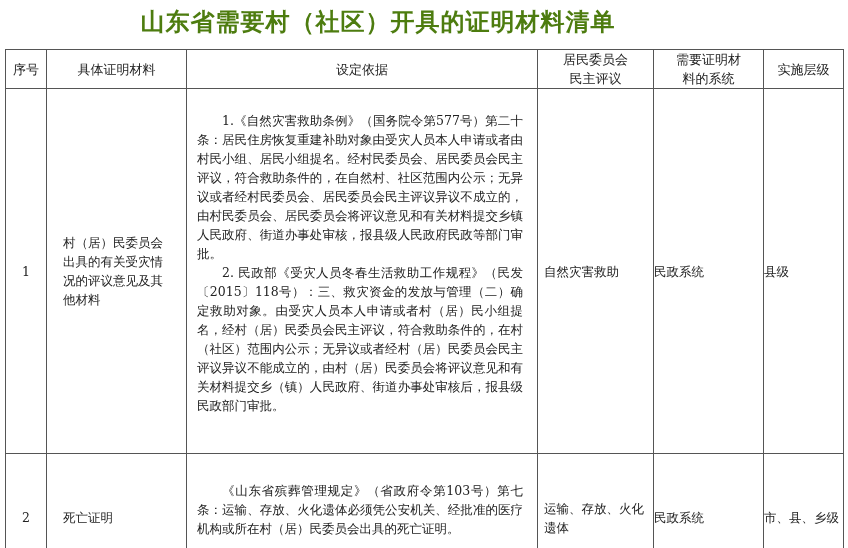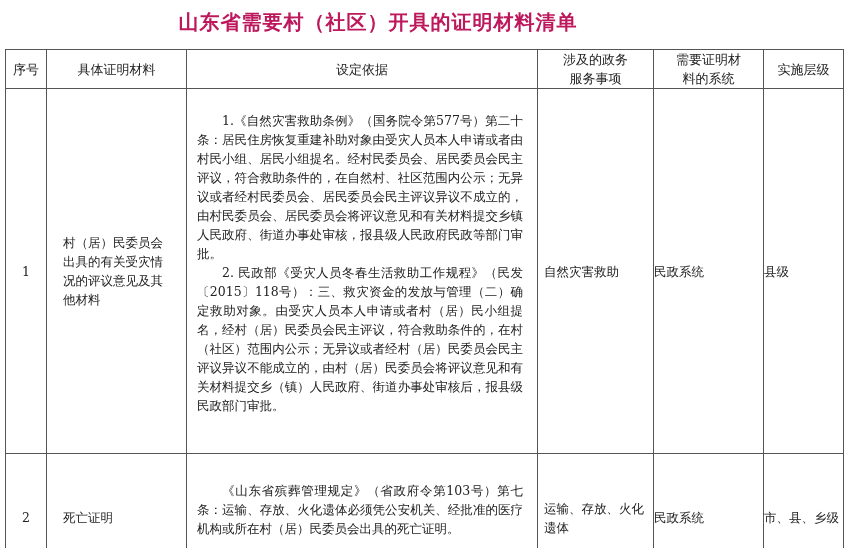--- a/index.html
+++ b/index.html
@@ -1,20 +1,20 @@
 <!DOCTYPE html>
 <html><head>
 <meta charset="utf-8">
 <style>
   html, body { margin: 0; padding: 0; background: #ffffff; }
   body { width: 848px; height: 548px; position: relative; overflow: hidden;
          font-family: "DejaVu Serif", "Liberation Serif", serif; color: #1a1a1a; }
   .title { position: absolute; left: 0; top: 4px; width: 756px; text-align: center;
-           font-size: 20px; font-weight: bold; letter-spacing: 1px; line-height: 36px;
-           font-family: "DejaVu Serif", serif; color: #be185d; }
+           font-size: 24px; font-weight: bold; letter-spacing: 1px; line-height: 36px;
+           font-family: "DejaVu Serif", serif; color: #4d7c0f; }
   table { position: absolute; left: 5px; top: 49px; border-collapse: collapse;
           table-layout: fixed; width: 838px; }
   td, th { border: 1.5px solid #555; padding: 0; vertical-align: middle; }
   th { font-family: "DejaVu Sans", "Liberation Sans", sans-serif; font-weight: normal;
        font-size: 13px; line-height: 19px; text-align: center; height: 34px; color: #222; }
   td { font-size: 12.5px; line-height: 19px; color: #222; }
   .c-idx { text-align: center; }
   .c-mat { padding: 0 16px; }
   .c-basis { padding: 0 14px 16px 10px; text-align: justify; }
   .c-basis p { margin: 0; text-indent: 2em; }
@@ -36,21 +36,21 @@
     <col style="width:351px">
     <col style="width:116px">
     <col style="width:110px">
     <col style="width:80px">
   </colgroup>
   <thead>
     <tr>
       <th>序号</th>
       <th>具体证明材料</th>
       <th>设定依据</th>
-      <th><span style="display:inline-block;width:5.2em;">涉及的政务服务事项</span></th>
+      <th><span style="display:inline-block;width:5.2em;">居民委员会民主评议</span></th>
       <th><span style="display:inline-block;width:5.2em;font-family:Liberation Serif, serif;">需要证明材料的系统</span></th>
       <th>实施层级</th>
     </tr>
   </thead>
   <tbody>
     <tr class="row1">
       <td class="c-idx">1</td>
       <td class="c-mat">村（居）民委员会出具的有关受灾情况的评议意见及其他材料</td>
       <td class="c-basis">
         <p>1.《自然灾害救助条例》（国务院令第577号）第二十条：居民住房恢复重建补助对象由受灾人员本人申请或者由村民小组、居民小组提名。经村民委员会、居民委员会民主评议，符合救助条件的，在自然村、社区范围内公示；无异议或者经村民委员会、居民委员会民主评议异议不成立的，由村民委员会、居民委员会将评议意见和有关材料提交乡镇人民政府、街道办事处审核，报县级人民政府民政等部门审批。</p>

